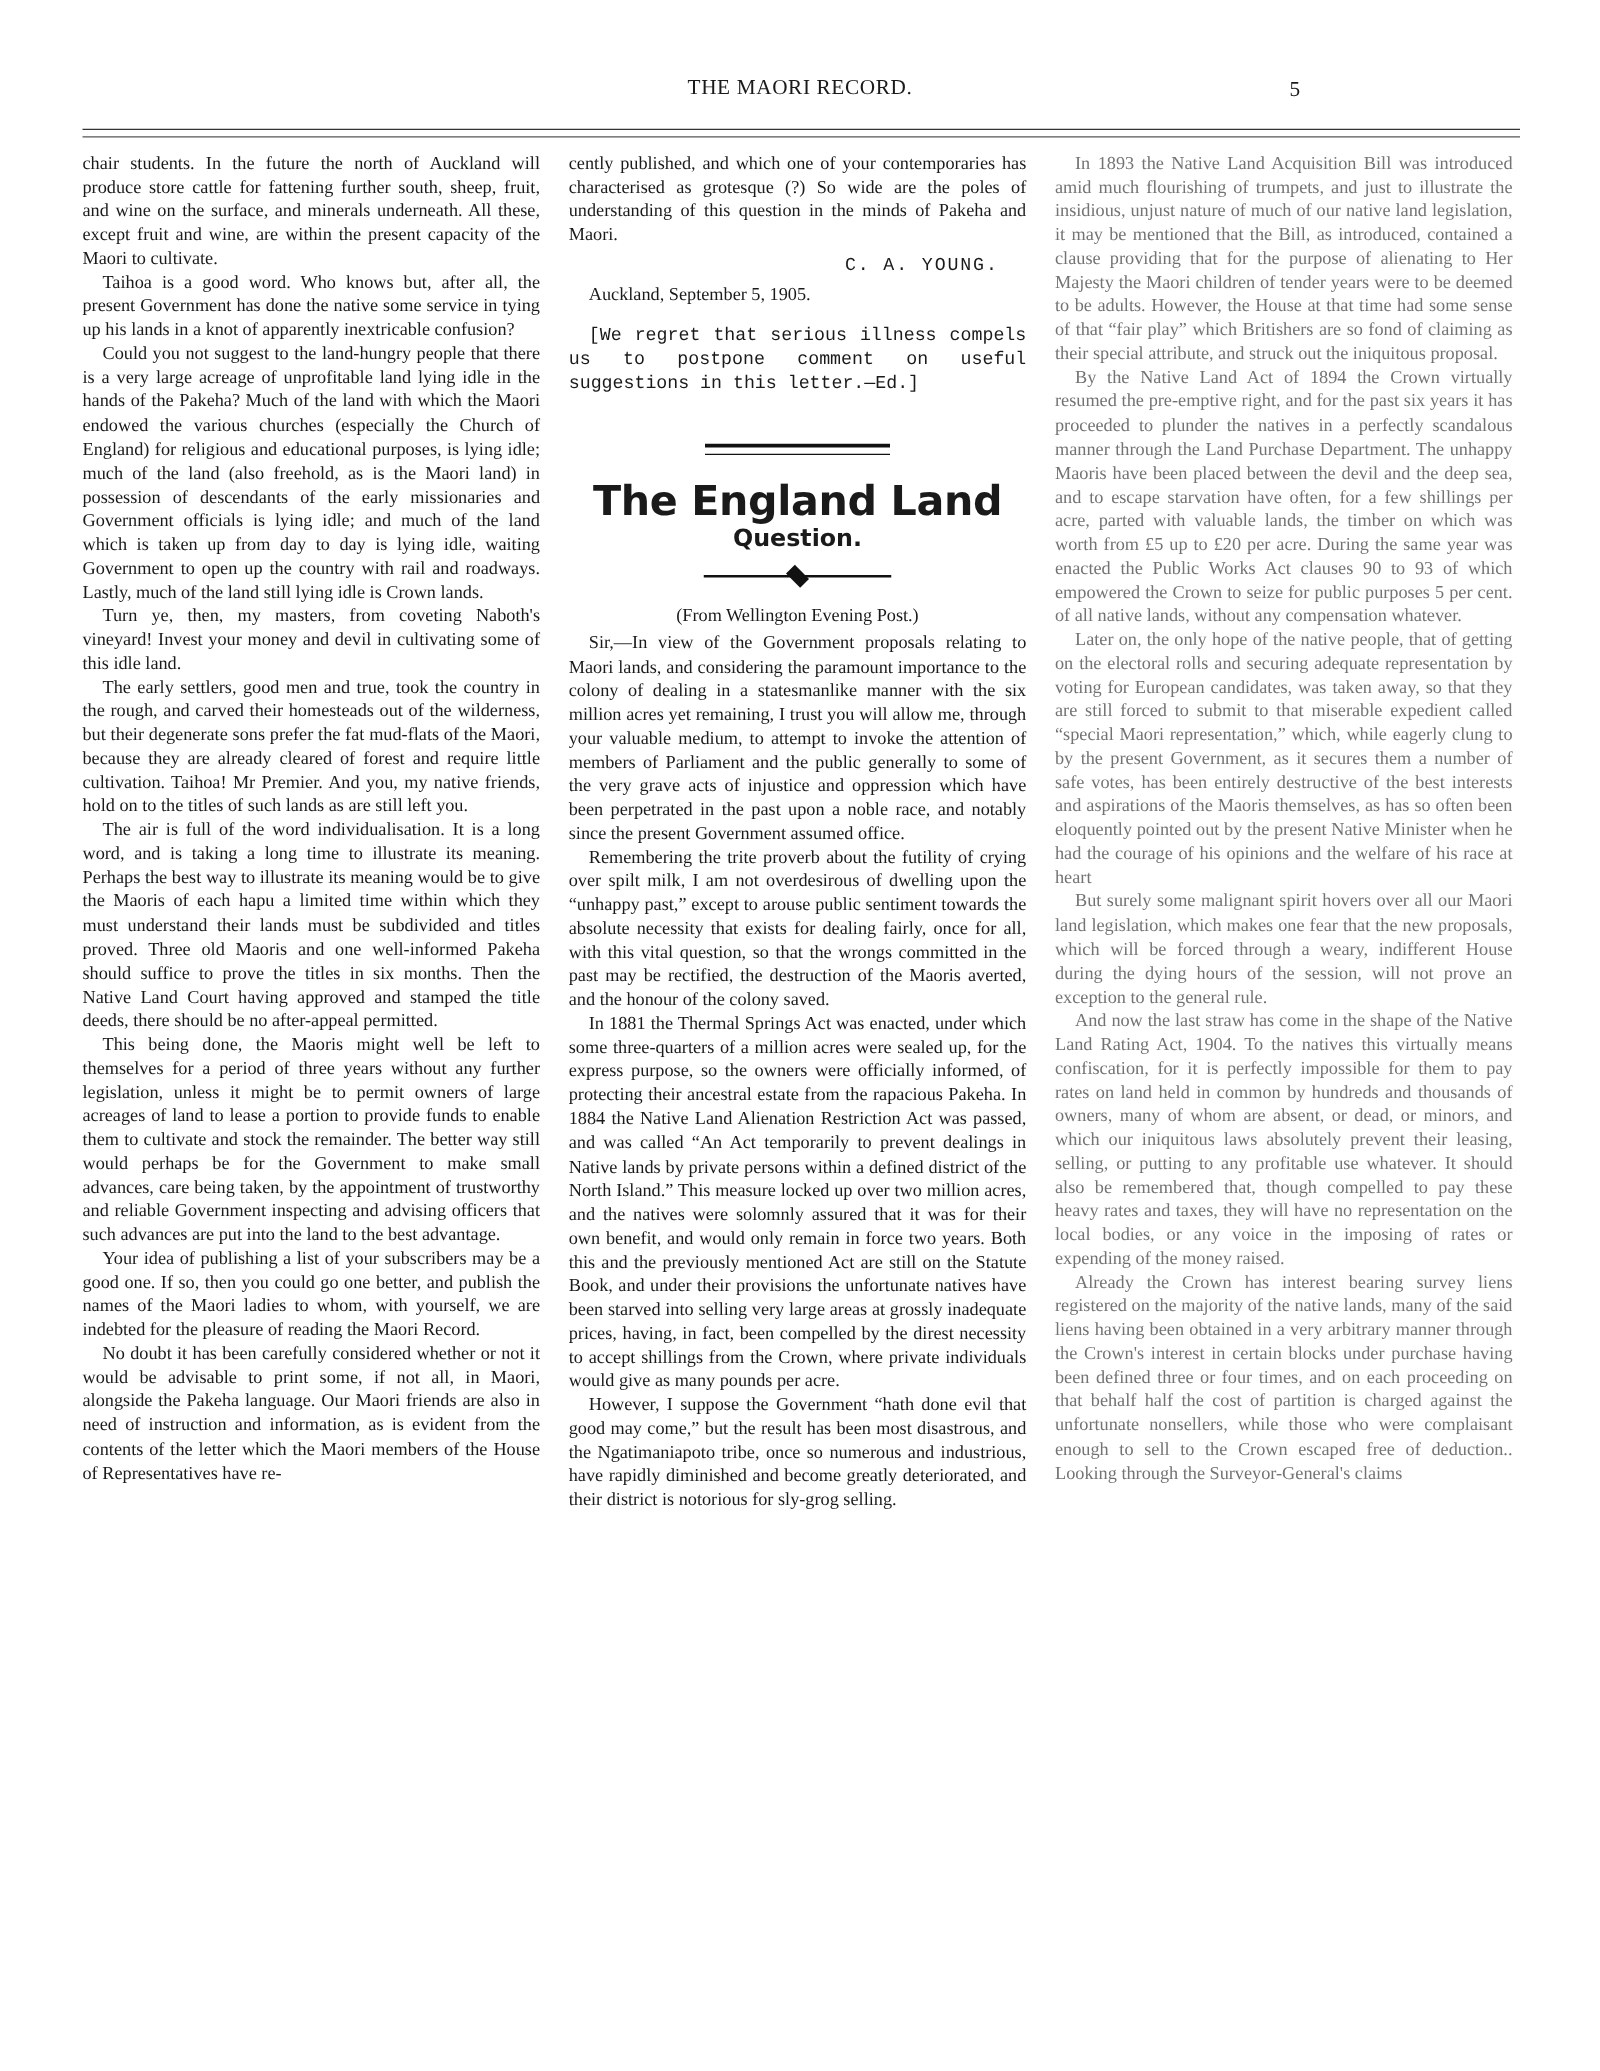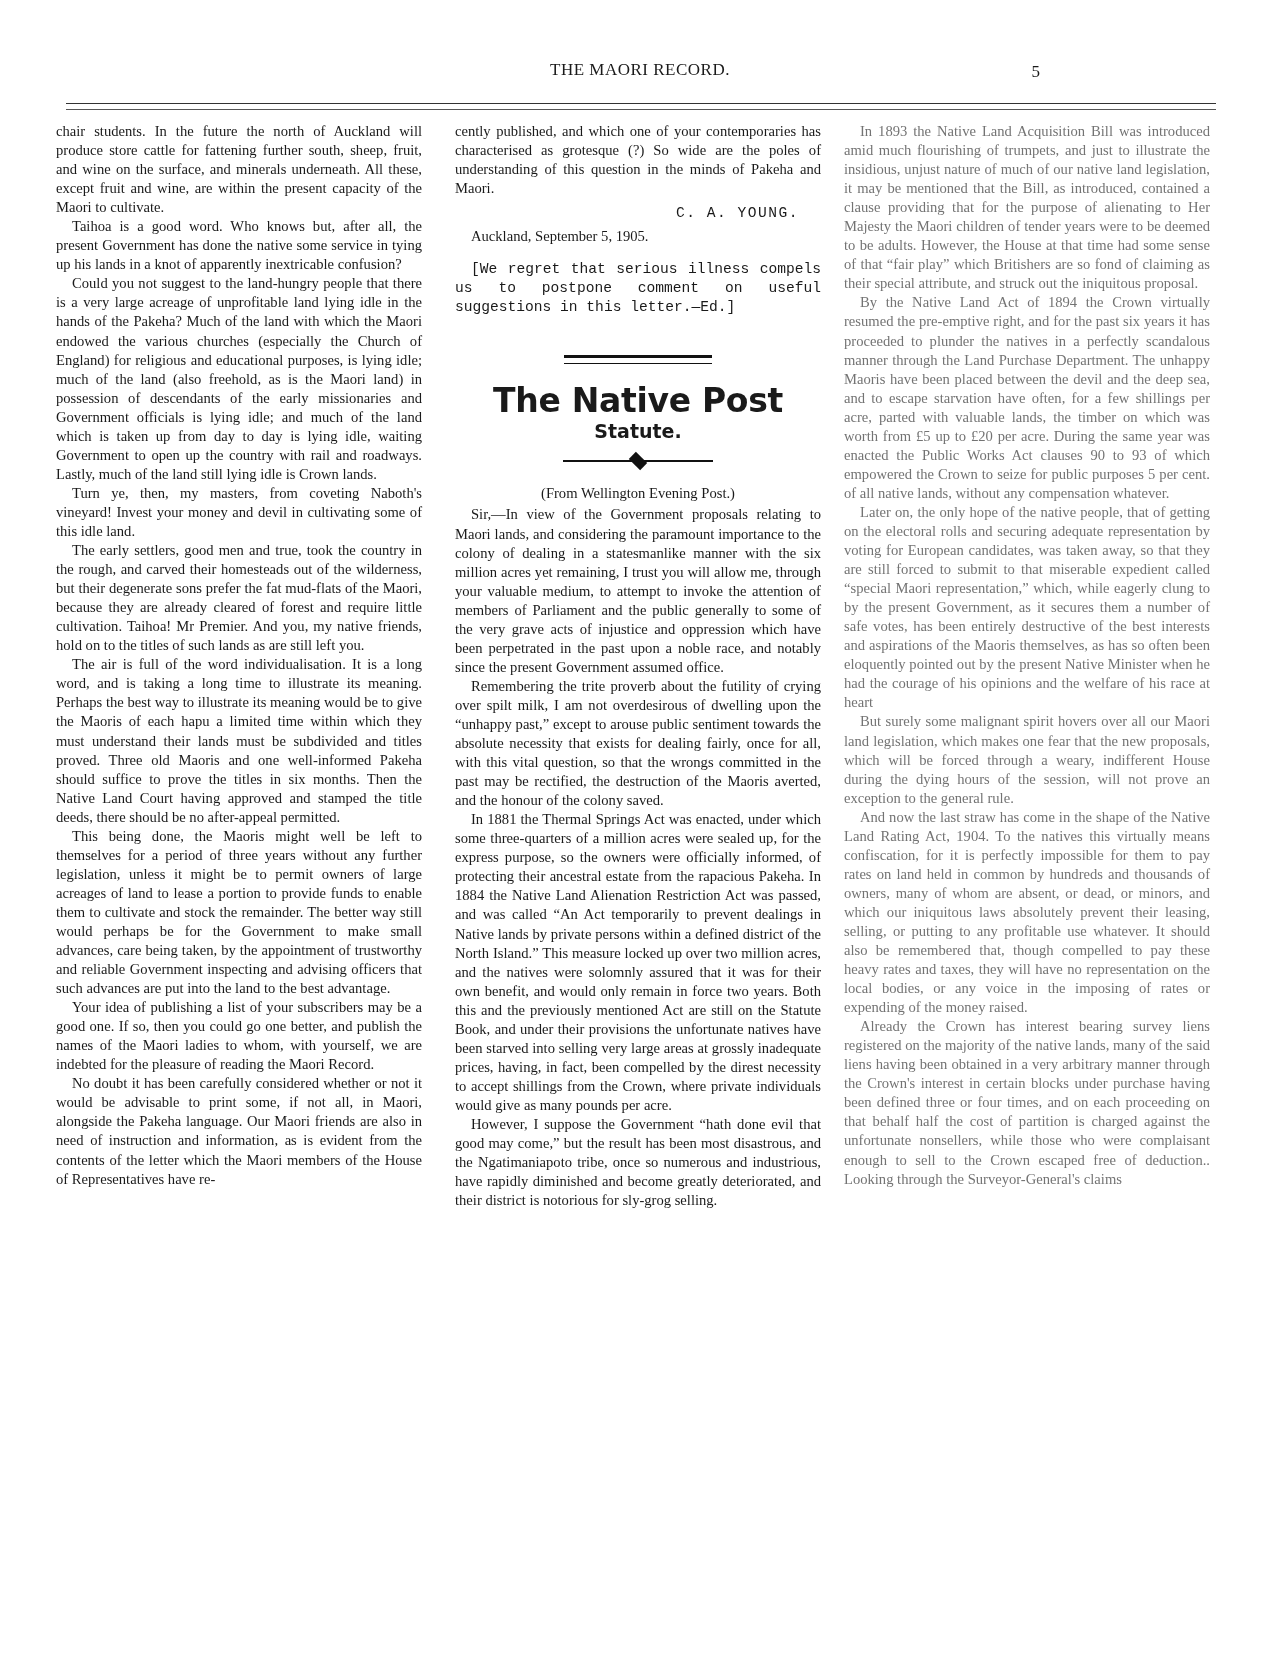--- a/index.html
+++ b/index.html
@@ -4,21 +4,21 @@
 <style>
   html, body { margin: 0; padding: 0; background: #ffffff; }
   body { width: 1280px; height: 1657px; position: relative; overflow: hidden; color: #1a1a1a; font-family: "Liberation Serif", "DejaVu Serif", serif; }
   .header { position: absolute; top: 60px; left: 0; width: 1122px; height: 30px; }
   .header-title { position: absolute; left: 0; width: 1280px; top: 0; text-align: center; font-size: 17px; letter-spacing: 0.5px; }
   .page-number { position: absolute; right: 82px; top: 2px; font-size: 17px; }
   .header-rule { position: absolute; top: 103px; left: 66px; width: 1150px; height: 5px; border-top: 1.5px solid #333; border-bottom: 1.5px solid #555; }
   .col { position: absolute; top: 122px; width: 366px; font-size: 14.6px; line-height: 19.05px; text-align: justify; }
   .col p { margin: 0; text-indent: 16px; }
   .col p.noindent { text-indent: 0; }
-  .col1 { left: 56px; }
+  .col1 { left: 66px; }
   .col2 { left: 455px; }
   .col3 { left: 844px; color: #737373; }
   .signature { text-align: right; padding-right: 22px; letter-spacing: 1.5px; margin-top: 6px !important; text-indent: 0 !important; font-family: Liberation Mono, monospace; }
   .dateline { margin-top: 4px !important; }
   .ed-note { margin-top: 14px !important; font-family: Liberation Mono, monospace; }
   .double-rule { width: 148px; height: 5px; margin: 38px auto 0; border-top: 3px solid #111; border-bottom: 1.5px solid #111; }
   .headline { text-align: center; font-family: "DejaVu Sans", "Liberation Sans", sans-serif; font-weight: bold; font-size: 33px; line-height: 38px; margin-top: 18px; letter-spacing: -0.3px; }
   .subheadline { text-align: center; font-family: "DejaVu Sans", "Liberation Sans", sans-serif; font-weight: bold; font-size: 19px; line-height: 22px; margin-top: 0px; }
   .diamond-rule { position: relative; width: 150px; height: 10px; margin: 14px auto 0; }
   .diamond-rule .line { position: absolute; top: 4px; left: 0; width: 150px; height: 2px; background: #111; }
@@ -46,22 +46,22 @@
   <p>No doubt it has been carefully considered whether or not it would be advisable to print some, if not all, in Maori, alongside the Pakeha language.  Our Maori friends are also in need of instruction and information, as is evident from the contents of the letter which the Maori members of the House of Representatives have re-</p>
 </div>
 
 <div class="col col2">
   <p class="noindent">cently published, and which one of your contemporaries has characterised as grotesque (?) So wide are the poles of understanding of this question in the minds of Pakeha and Maori.</p>
   <p class="signature">C. A. YOUNG.</p>
   <p class="dateline">Auckland, September 5, 1905.</p>
   <p class="ed-note">[We regret that serious illness compels us to postpone comment on useful suggestions in this letter.—Ed.]</p>
 
   <div class="double-rule"></div>
-  <div class="headline">The Native Post</div>
-  <div class="subheadline">Statute.</div>
+  <div class="headline">The England Land</div>
+  <div class="subheadline">Question.</div>
   <div class="diamond-rule">
     <div class="line"></div>
     <div class="diamond"></div>
   </div>
   <p class="source">(From Wellington Evening Post.)</p>
   <p>Sir,—In view of the Government proposals relating to Maori lands, and considering the paramount importance to the colony of dealing in a statesmanlike manner with the six million acres yet remaining, I trust you will allow me, through your valuable medium, to attempt to invoke the attention of members of Parliament and the public generally to some of the very grave acts of injustice and oppression which have been perpetrated in the past upon a noble race, and notably since the present Government assumed office.</p>
   <p>Remembering the trite proverb about the futility of crying over spilt milk, I am not overdesirous of dwelling upon the “unhappy past,” except to arouse public sentiment towards the absolute necessity that exists for dealing fairly, once for all, with this vital question, so that the wrongs committed in the past may be rectified, the destruction of the Maoris averted, and the honour of the colony saved.</p>
   <p>In 1881 the Thermal Springs Act was enacted, under which some three-quarters of a million acres were sealed up, for the express purpose, so the owners were officially informed, of protecting their ancestral estate from the rapacious Pakeha.  In 1884 the Native Land Alienation Restriction Act was passed, and was called “An Act temporarily to prevent dealings in Native lands by private persons within a defined district of the North Island.”  This measure locked up over two million acres, and the natives were solomnly assured that it was for their own benefit, and would only remain in force two years.  Both this and the previously mentioned Act are still on the Statute Book, and under their provisions the unfortunate natives have been starved into selling very large areas at grossly inadequate prices, having, in fact, been compelled by the direst necessity to accept shillings from the Crown, where private individuals would give as many pounds per acre.</p>
   <p>However, I suppose the Government “hath done evil that good may come,” but the result has been most disastrous, and the Ngatimaniapoto tribe, once so numerous and industrious, have rapidly diminished and become greatly deteriorated, and their district is notorious for sly-grog selling.</p>
 </div>

